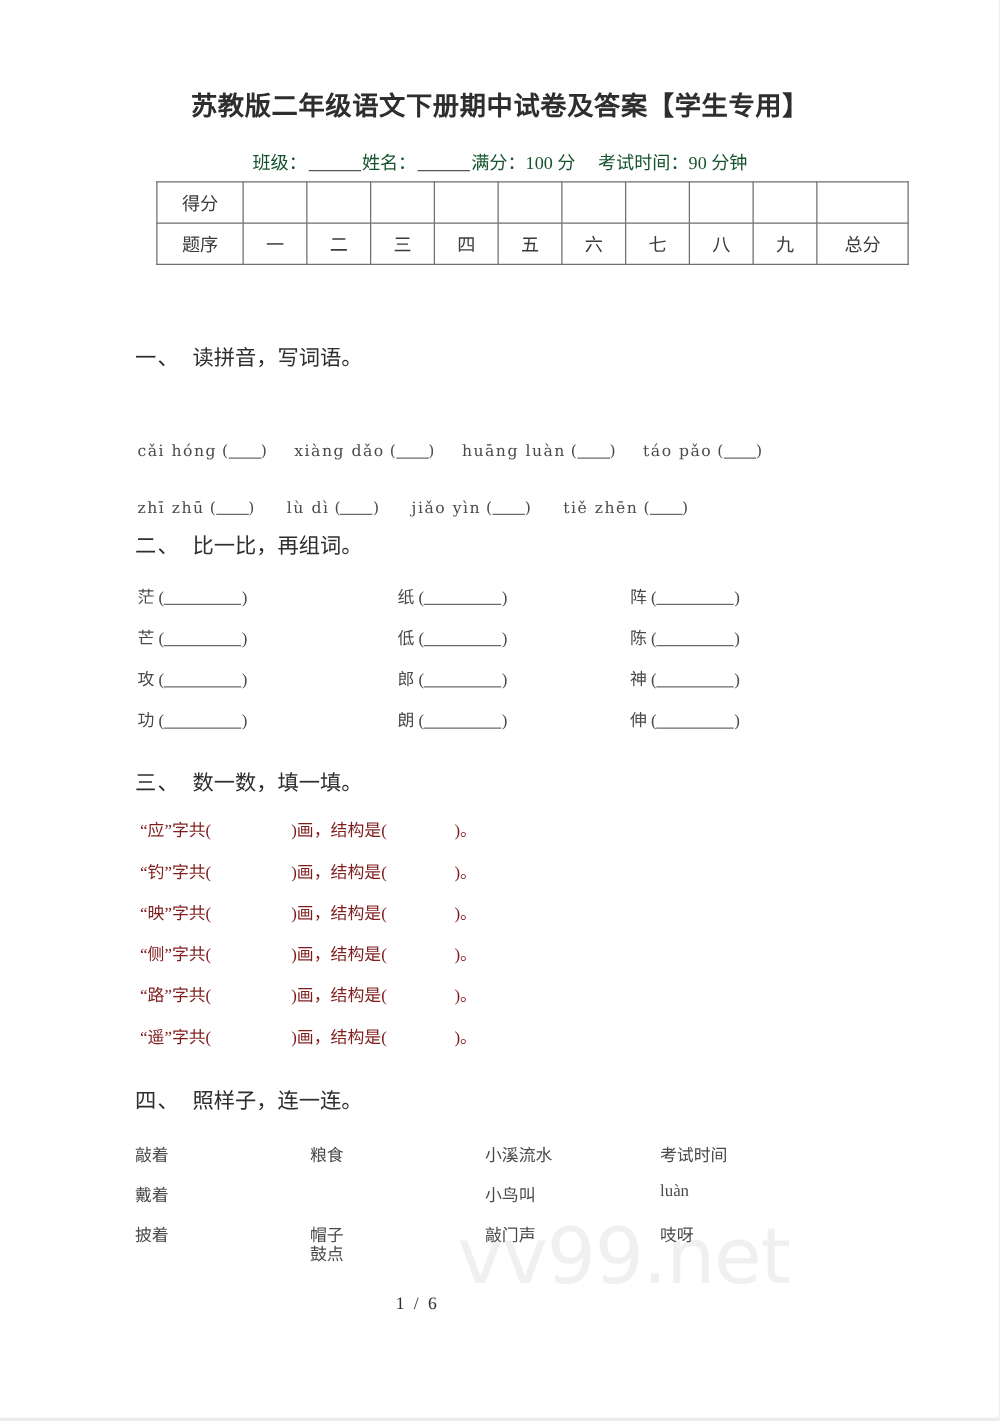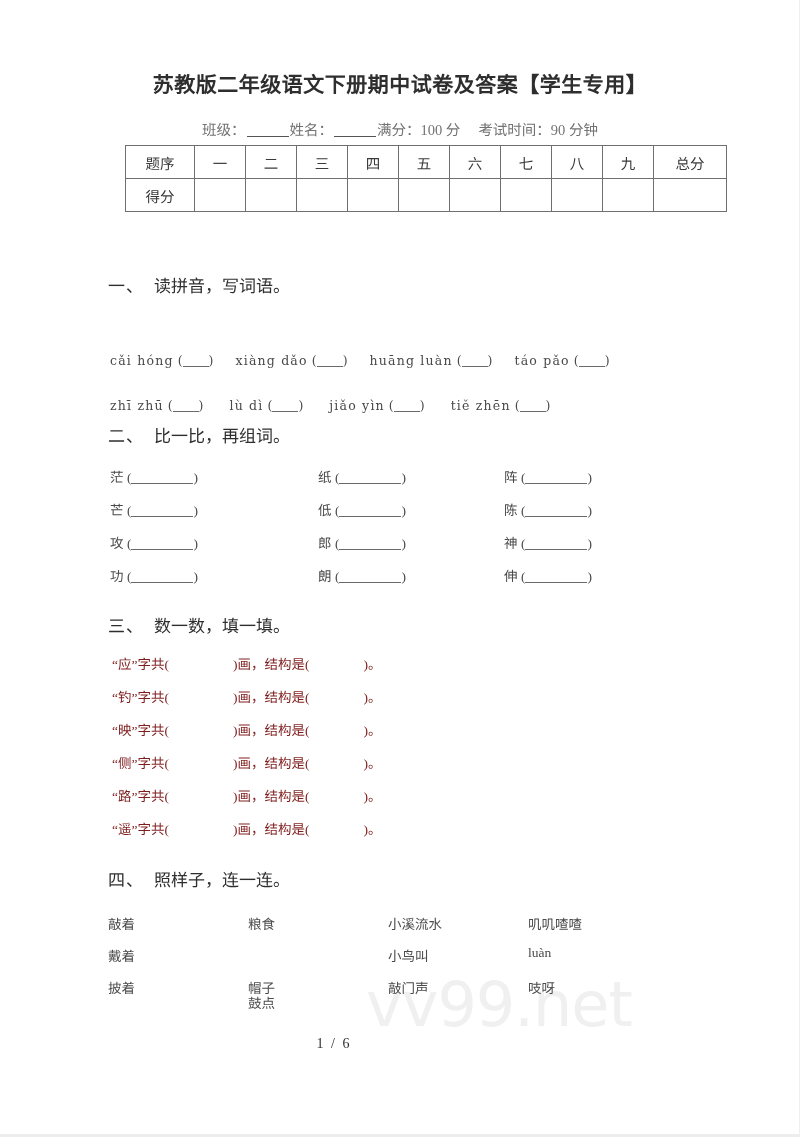--- a/index.html
+++ b/index.html
@@ -64,21 +64,21 @@
     color: #2e2e2e;
     white-space: nowrap;
   }
   .info-line {
     position: absolute;
     left: 0;
     top: 118px;
     width: 800px;
     text-align: center;
     font-size: 14.5px;
-    color: #737373;
+    color: #14532d;
     white-space: nowrap;
   }
   .info-line .blank {
     display: inline-block;
     width: 42px;
     border-bottom: 1.6px solid #555;
     margin: 0 1px;
     vertical-align: -2px;
   }
   .info-line .gap { display: inline-block; width: 18px; }
@@ -191,46 +191,46 @@
   <div id="content">
 
     <div class="doc-title">苏教版二年级语文下册期中试卷及答案【学生专用】</div>
 
     <div class="info-line">
       <span>班级：</span><span class="blank"></span><span>姓名：</span><span class="blank"></span><span>满分：100 分</span><span class="gap"></span><span>考试时间：90 分钟</span>
     </div>
 
     <table id="score-table">
       <tbody>
+        <tr>
+          <td class="label-cell">得分</td>
+          <td class="num-cell"></td>
+          <td class="num-cell"></td>
+          <td class="num-cell"></td>
+          <td class="num-cell"></td>
+          <td class="num-cell"></td>
+          <td class="num-cell"></td>
+          <td class="num-cell"></td>
+          <td class="num-cell"></td>
+          <td class="num-cell"></td>
+          <td class="total-cell"></td>
+        </tr>
         <tr>
           <td class="label-cell">题序</td>
           <td class="num-cell">一</td>
           <td class="num-cell">二</td>
           <td class="num-cell">三</td>
           <td class="num-cell">四</td>
           <td class="num-cell">五</td>
           <td class="num-cell">六</td>
           <td class="num-cell">七</td>
           <td class="num-cell">八</td>
           <td class="num-cell">九</td>
           <td class="total-cell">总分</td>
         </tr>
-        <tr>
-          <td class="label-cell">得分</td>
-          <td class="num-cell"></td>
-          <td class="num-cell"></td>
-          <td class="num-cell"></td>
-          <td class="num-cell"></td>
-          <td class="num-cell"></td>
-          <td class="num-cell"></td>
-          <td class="num-cell"></td>
-          <td class="num-cell"></td>
-          <td class="num-cell"></td>
-          <td class="total-cell"></td>
-        </tr>
       </tbody>
     </table>
 
     <div class="section-heading" style="top:272px">
       <span class="sn">一、</span><span class="st">读拼音，写词语。</span>
     </div>
 
     <div class="pinyin-row" style="top:315px">
       <span class="py-item"><span class="py-syl">cǎi hóng</span><span class="py-paren">(</span><span class="py-blank"></span><span>)</span></span><span style="display:inline-block;width:22px"></span><span class="py-item"><span class="py-syl">xiàng dǎo</span><span class="py-paren">(</span><span class="py-blank"></span><span>)</span></span><span style="display:inline-block;width:22px"></span><span class="py-item"><span class="py-syl">huāng luàn</span><span class="py-paren">(</span><span class="py-blank"></span><span>)</span></span><span style="display:inline-block;width:22px"></span><span class="py-item"><span class="py-syl">táo pǎo</span><span class="py-paren">(</span><span class="py-blank"></span><span>)</span></span>
     </div>
@@ -283,20 +283,20 @@
     <div class="match-word" style="left:108px; top:977px">披着</div>
 
     <div class="match-word" style="left:248px; top:913px">粮食</div>
     <div class="match-word" style="left:248px; top:992px">鼓点</div>
     <div class="match-word" style="left:248px; top:977px">帽子</div>
 
     <div class="match-word" style="left:388px; top:913px">小溪流水</div>
     <div class="match-word" style="left:388px; top:945px">小鸟叫</div>
     <div class="match-word" style="left:388px; top:977px">敲门声</div>
 
-    <div class="match-word" style="left:528px; top:913px">叽叽喳喳</div>
+    <div class="match-word" style="left:528px; top:913px">考试时间</div>
     <div class="match-word" style="left:528px; top:945px">luàn</div>
     <div class="match-word" style="left:528px; top:977px">吱呀</div>
 
     <div id="page-number">1 / 6</div>
 
   </div>
 </div>
 
 </body></html>

